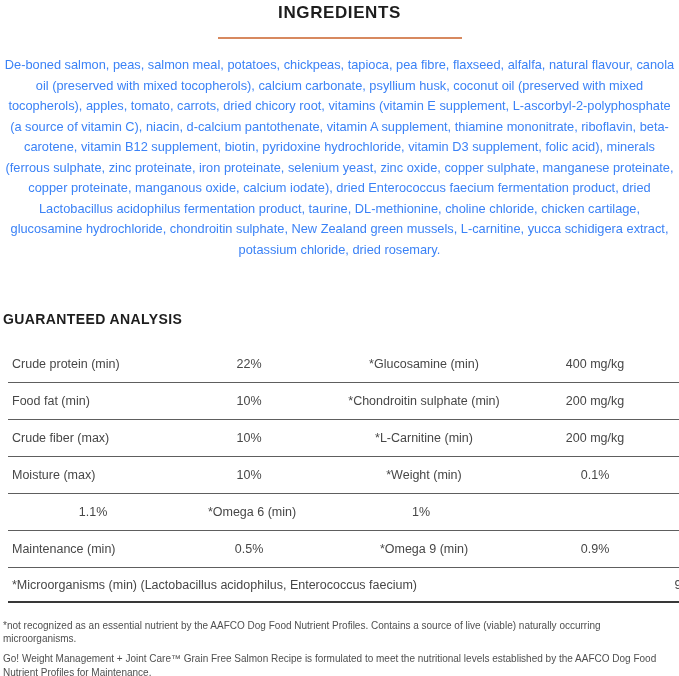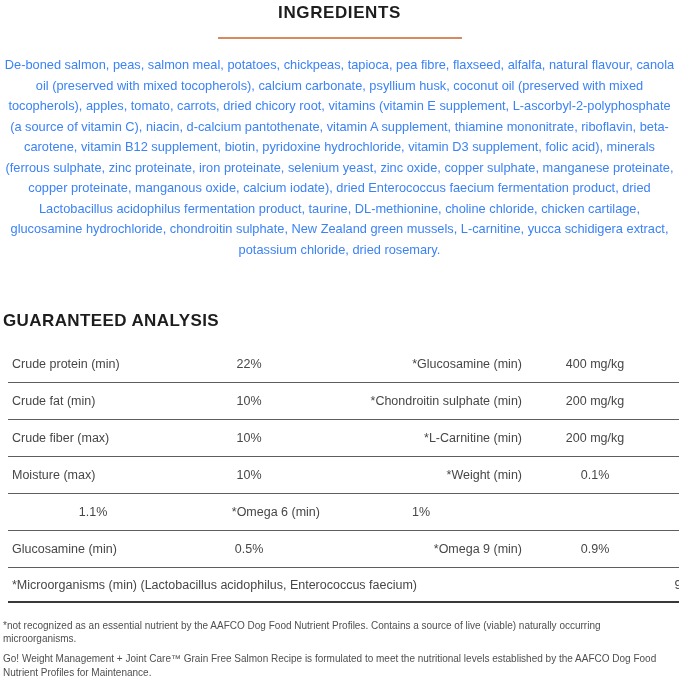--- a/index.html
+++ b/index.html
@@ -42,21 +42,21 @@
     font-size: 12.8px;
     line-height: 20.5px;
     color: #3b82f6;
   }
   
   .ga-title {
     margin: 0;
     position: absolute;
     top: 311px;
     left: 3px;
-    font-size: 17px;
+    font-size: 14px;
     font-weight: bold;
     letter-spacing: 0.4px;
     color: #1d1d1d;
   }
   .ga-table {
     position: absolute;
     top: 346px;
     left: 8px;
     width: 679px;
     font-size: 12.5px;
@@ -64,21 +64,21 @@
   }
   .ga-row {
     display: grid;
     grid-template-columns: 170px 142px 202px 146px;
     align-items: center;
     height: 36px;
     border-bottom: 1px solid #5e5e5e;
   }
   .ga-row .c1 { padding-left: 4px; text-align: left; }
   .ga-row .c2 { text-align: center; }
-  .ga-row .c3 { padding-left: 6px; text-align: right; }
+  .ga-row .c3 { padding-left: 6px; text-align: center; }
   .ga-row .c4 { text-align: center; }
   .ga-row.wide {
     height: 33px;
     border-bottom: 2px solid #383838;
     gap: 44px;
   }
   .ga-row.wide .c1 { grid-column: 1 / 4; }
   
   .footnote {
     position: absolute;
@@ -117,21 +117,21 @@
   <div class="ga-table">
 
     <div class="ga-row">
       <span class="c1">Crude protein (min)</span>
       <span class="c2">22%</span>
       <span class="c3">*Glucosamine (min)</span>
       <span class="c4">400 mg/kg</span>
     </div>
 
     <div class="ga-row">
-      <span class="c1">Crude fat (min)</span>
+      <span class="c1">Food fat (min)</span>
       <span class="c2">10%</span>
       <span class="c3">*Chondroitin sulphate (min)</span>
       <span class="c4">200 mg/kg</span>
     </div>
 
     <div class="ga-row">
       <span class="c1">Crude fiber (max)</span>
       <span class="c2">10%</span>
       <span class="c3">*L-Carnitine (min)</span>
       <span class="c4">200 mg/kg</span>
@@ -144,21 +144,21 @@
       <span class="c4">0.1%</span>
     </div>
 
     <div class="ga-row">
       <span class="c2">1.1%</span>
       <span class="c3">*Omega 6 (min)</span>
       <span class="c4">1%</span>
     </div>
 
     <div class="ga-row">
-      <span class="c1">Glucosamine (min)</span>
+      <span class="c1">Maintenance (min)</span>
       <span class="c2">0.5%</span>
       <span class="c3">*Omega 9 (min)</span>
       <span class="c4">0.9%</span>
     </div>
 
     <div class="ga-row wide">
       <span class="c1">*Microorganisms (min) (Lactobacillus acidophilus, Enterococcus faecium)</span>
       <span class="c4">90,000,000 CFU/lb</span>
     </div>
 

